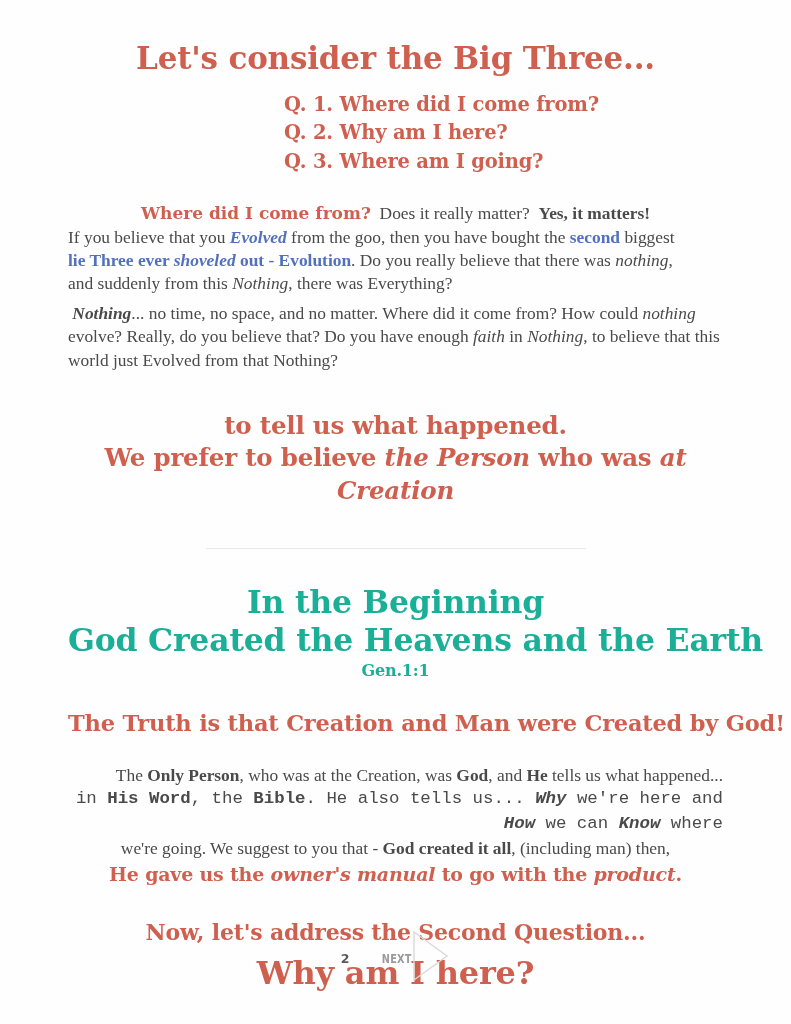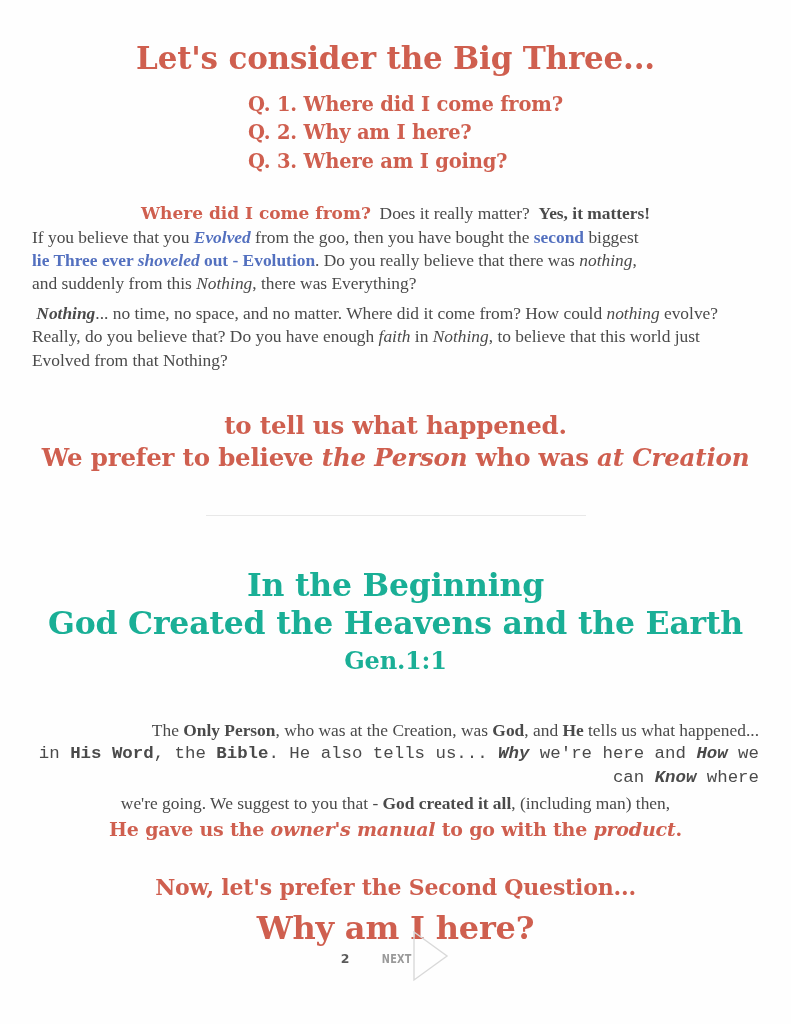--- a/index.html
+++ b/index.html
@@ -15,21 +15,21 @@
     color: #4a4a4a;
     overflow: hidden;
   }
 
   .page {
     position: relative;
     width: 791px;
     height: 1024px;
     background: #fefefe;
     box-sizing: border-box;
-    padding: 0 32px;
+    padding: 0 68px;
   }
 
   
   .slab {
     font-family: "DejaVu Serif", "Liberation Serif", serif;
     font-weight: bold;
     letter-spacing: -0.2px;
   }
 
   .red   { color: #cf5f4f; }
@@ -95,36 +95,36 @@
   .divider {
     width: 380px;
     height: 1px;
     background: #e8e8e8;
     border: 0;
     margin: 40px auto 0 auto;
   }
 
   
   .beginning {
-    margin: 16px;
+    margin: 0;
     padding-top: 34px;
     text-align: center;
   }
   .beginning .b1 {
     font-size: 31.5px;
     line-height: 1.22;
     white-space: nowrap;
   }
   .beginning .b2 {
     font-size: 31.5px;
     line-height: 1.22;
     white-space: nowrap;
   }
   .beginning .b3 {
-    font-size: 24px;
+    font-size: 16px;
     line-height: 1.3;
     padding-top: 2px;
   }
 
   
   .truth {
     margin: 0;
     padding-top: 28px;
     font-size: 22.5px;
     line-height: 1.2;
@@ -237,38 +237,39 @@
   </div>
 
   <hr class="divider">
 
   <div class="beginning slab teal">
     <div class="b1">In the Beginning</div>
     <div class="b2">God Created the Heavens and the Earth</div>
     <div class="b3">Gen.1:1</div>
   </div>
 
+  <div class="truth slab red">The Truth is that Creation and Man were Created by God!</div>
 
   <div class="para para-3">
     <div class="r1">
       <span>The </span><b>Only Person</b><span>, who was at the Creation, was </span><b>God</b><span>, and </span><b>He</b><span> tells us what happened...</span>
     </div>
     <div class="r2">
       <span>in </span><b>His Word</b><span>, the </span><b>Bible</b><span>.  He also tells us... </span><b><i>Why</i></b><span> we're here and </span><b><i>How</i></b><span> we can </span><b><i>Know</i></b><span> where</span>
     </div>
     <div class="r3">
       <span>we're going. We suggest to you that - </span><b>God created it all</b><span>, (including man) then,</span>
     </div>
     <div class="r4 slab">
       <span>He gave us the </span><i>owner's manual</i><span> to go with the </span><i>product</i><span>.</span>
     </div>
   </div>
 
   <div class="closing slab red">
-    <div class="c1">Now, let's prefer the Second Question...</div>
+    <div class="c1">Now, let's address the Second Question...</div>
     <div class="c2">Why am I here?</div>
   </div>
 
   <div class="footer">
     <span class="page-num">2</span>
     <span class="next-label">NEXT</span>
     <span class="next-arrow">
       <svg width="38" height="52" viewBox="0 0 38 52" xmlns="http://www.w3.org/2000/svg">
         <polygon points="2,2 35,26 2,50" fill="none" stroke="#d9d9d9" stroke-width="1.4"></polygon>
       </svg>

